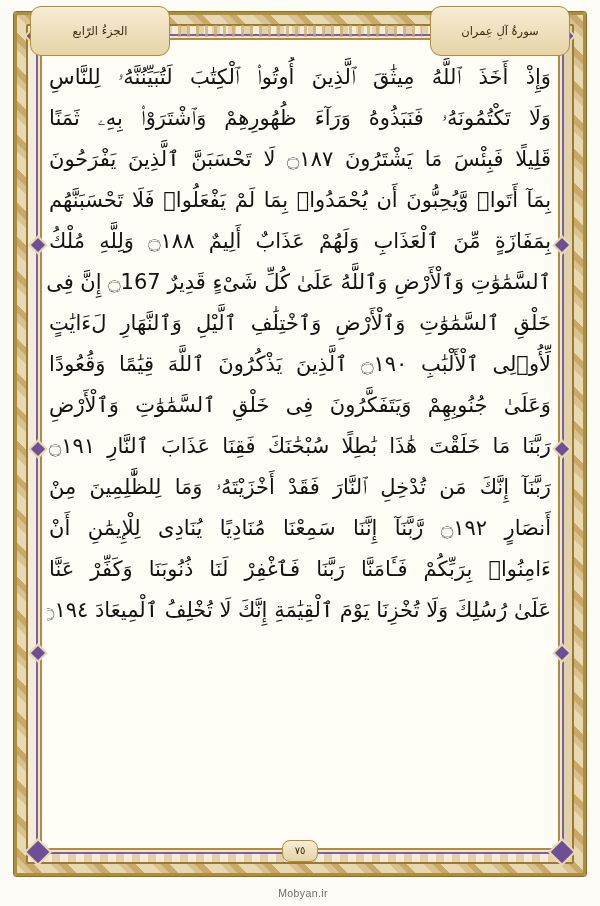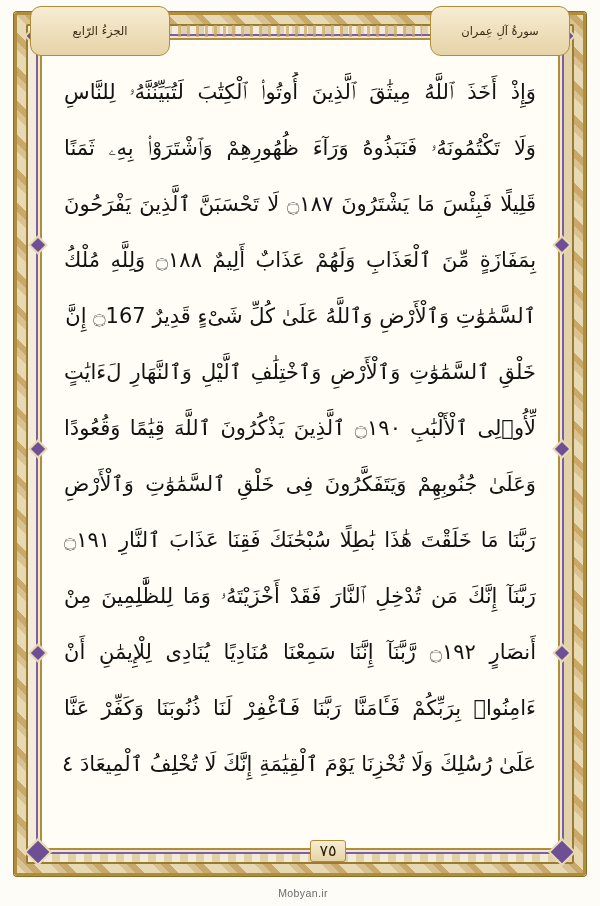--- a/index.html
+++ b/index.html
@@ -142,44 +142,43 @@
     display: block;
     font-size: 21px;
     line-height: 40px;
     color: #131313;
     font-family: "DejaVu Sans", sans-serif;
     text-align: justify;
     text-align-last: justify;
     white-space: nowrap;
     letter-spacing: 0px;
     direction: rtl;
-    margin: 16px;
+    margin: 1px;
     padding: 0 2px;
     height: 40px;
     overflow: hidden;
   }
 
   
   .page-number-badge {
     position: absolute;
     left: 50%;
     transform: translateX(-50%);
     bottom: 44px;
     min-width: 34px;
     height: 20px;
     line-height: 20px;
     text-align: center;
-    font-size: 16px;
+    font-size: 10px;
     color: #2b1f0c;
     background: linear-gradient(#f7edd3, #e6d3a7);
     border: 1px solid #b08d3a;
-    border-radius: 3px;
+    border-radius: 8px;
     z-index: 6;
     font-family: "DejaVu Sans", sans-serif;
-    margin-left: 28px;
   }
   .site-credit {
     position: absolute;
     left: 6px;
     right: 0;
     bottom: 7px;
     text-align: center;
     font-size: 10.5px;
     color: #6b6b6b;
     letter-spacing: .4px;
@@ -211,20 +210,21 @@
   <div class="header-band">
     <div class="header-cartouche">سورةُ آلِ عِمران</div>
     <div class="header-mid-orn"></div>
     <div class="header-cartouche">الجزءُ الرّابع</div>
   </div>
 
   <div class="text-area">
     <p class="ayah-line">وَإِذْ أَخَذَ ٱللَّهُ مِيثَٰقَ ٱلَّذِينَ أُوتُوا۟ ٱلْكِتَٰبَ لَتُبَيِّنُنَّهُۥ لِلنَّاسِ</p>
     <p class="ayah-line">وَلَا تَكْتُمُونَهُۥ فَنَبَذُوهُ وَرَآءَ ظُهُورِهِمْ وَٱشْتَرَوْا۟ بِهِۦ ثَمَنًا</p>
     <p class="ayah-line">قَلِيلًا فَبِئْسَ مَا يَشْتَرُونَ ۝١٨٧ لَا تَحْسَبَنَّ ٱلَّذِينَ يَفْرَحُونَ</p>
+    <p class="ayah-line">بِمَآ أَتَوا۟ وَّيُحِبُّونَ أَن يُحْمَدُوا۟ بِمَا لَمْ يَفْعَلُوا۟ فَلَا تَحْسَبَنَّهُم</p>
     <p class="ayah-line">بِمَفَازَةٍ مِّنَ ٱلْعَذَابِ وَلَهُمْ عَذَابٌ أَلِيمٌ ۝١٨٨ وَلِلَّهِ مُلْكُ</p>
     <p class="ayah-line">ٱلسَّمَٰوَٰتِ وَٱلْأَرْضِ وَٱللَّهُ عَلَىٰ كُلِّ شَىْءٍ قَدِيرٌ ۝167 إِنَّ فِى</p>
     <p class="ayah-line">خَلْقِ ٱلسَّمَٰوَٰتِ وَٱلْأَرْضِ وَٱخْتِلَٰفِ ٱلَّيْلِ وَٱلنَّهَارِ لَءَايَٰتٍ</p>
     <p class="ayah-line">لِّأُو۟لِى ٱلْأَلْبَٰبِ ۝١٩٠ ٱلَّذِينَ يَذْكُرُونَ ٱللَّهَ قِيَٰمًا وَقُعُودًا</p>
     <p class="ayah-line">وَعَلَىٰ جُنُوبِهِمْ وَيَتَفَكَّرُونَ فِى خَلْقِ ٱلسَّمَٰوَٰتِ وَٱلْأَرْضِ</p>
     <p class="ayah-line">رَبَّنَا مَا خَلَقْتَ هَٰذَا بَٰطِلًا سُبْحَٰنَكَ فَقِنَا عَذَابَ ٱلنَّارِ ۝١٩١</p>
     <p class="ayah-line">رَبَّنَآ إِنَّكَ مَن تُدْخِلِ ٱلنَّارَ فَقَدْ أَخْزَيْتَهُۥ وَمَا لِلظَّٰلِمِينَ مِنْ</p>
     <p class="ayah-line">أَنصَارٍ ۝١٩٢ رَّبَّنَآ إِنَّنَا سَمِعْنَا مُنَادِيًا يُنَادِى لِلْإِيمَٰنِ أَنْ</p>
     <p class="ayah-line">ءَامِنُوا۟ بِرَبِّكُمْ فَـَٔامَنَّا رَبَّنَا فَٱغْفِرْ لَنَا ذُنُوبَنَا وَكَفِّرْ عَنَّا</p>
     <p class="ayah-line">عَلَىٰ رُسُلِكَ وَلَا تُخْزِنَا يَوْمَ ٱلْقِيَٰمَةِ إِنَّكَ لَا تُخْلِفُ ٱلْمِيعَادَ ۝١٩٤</p>

